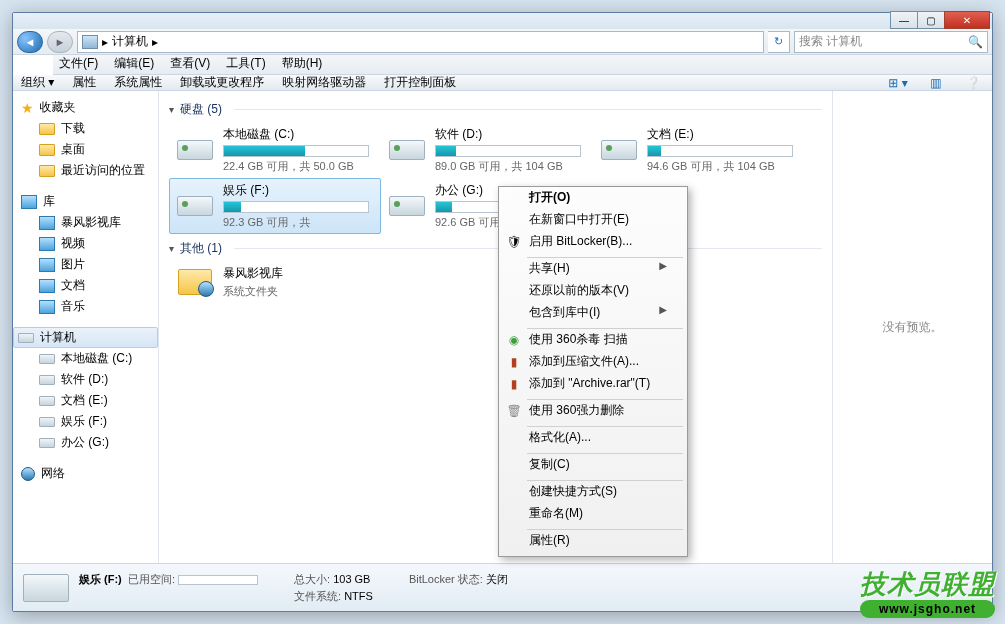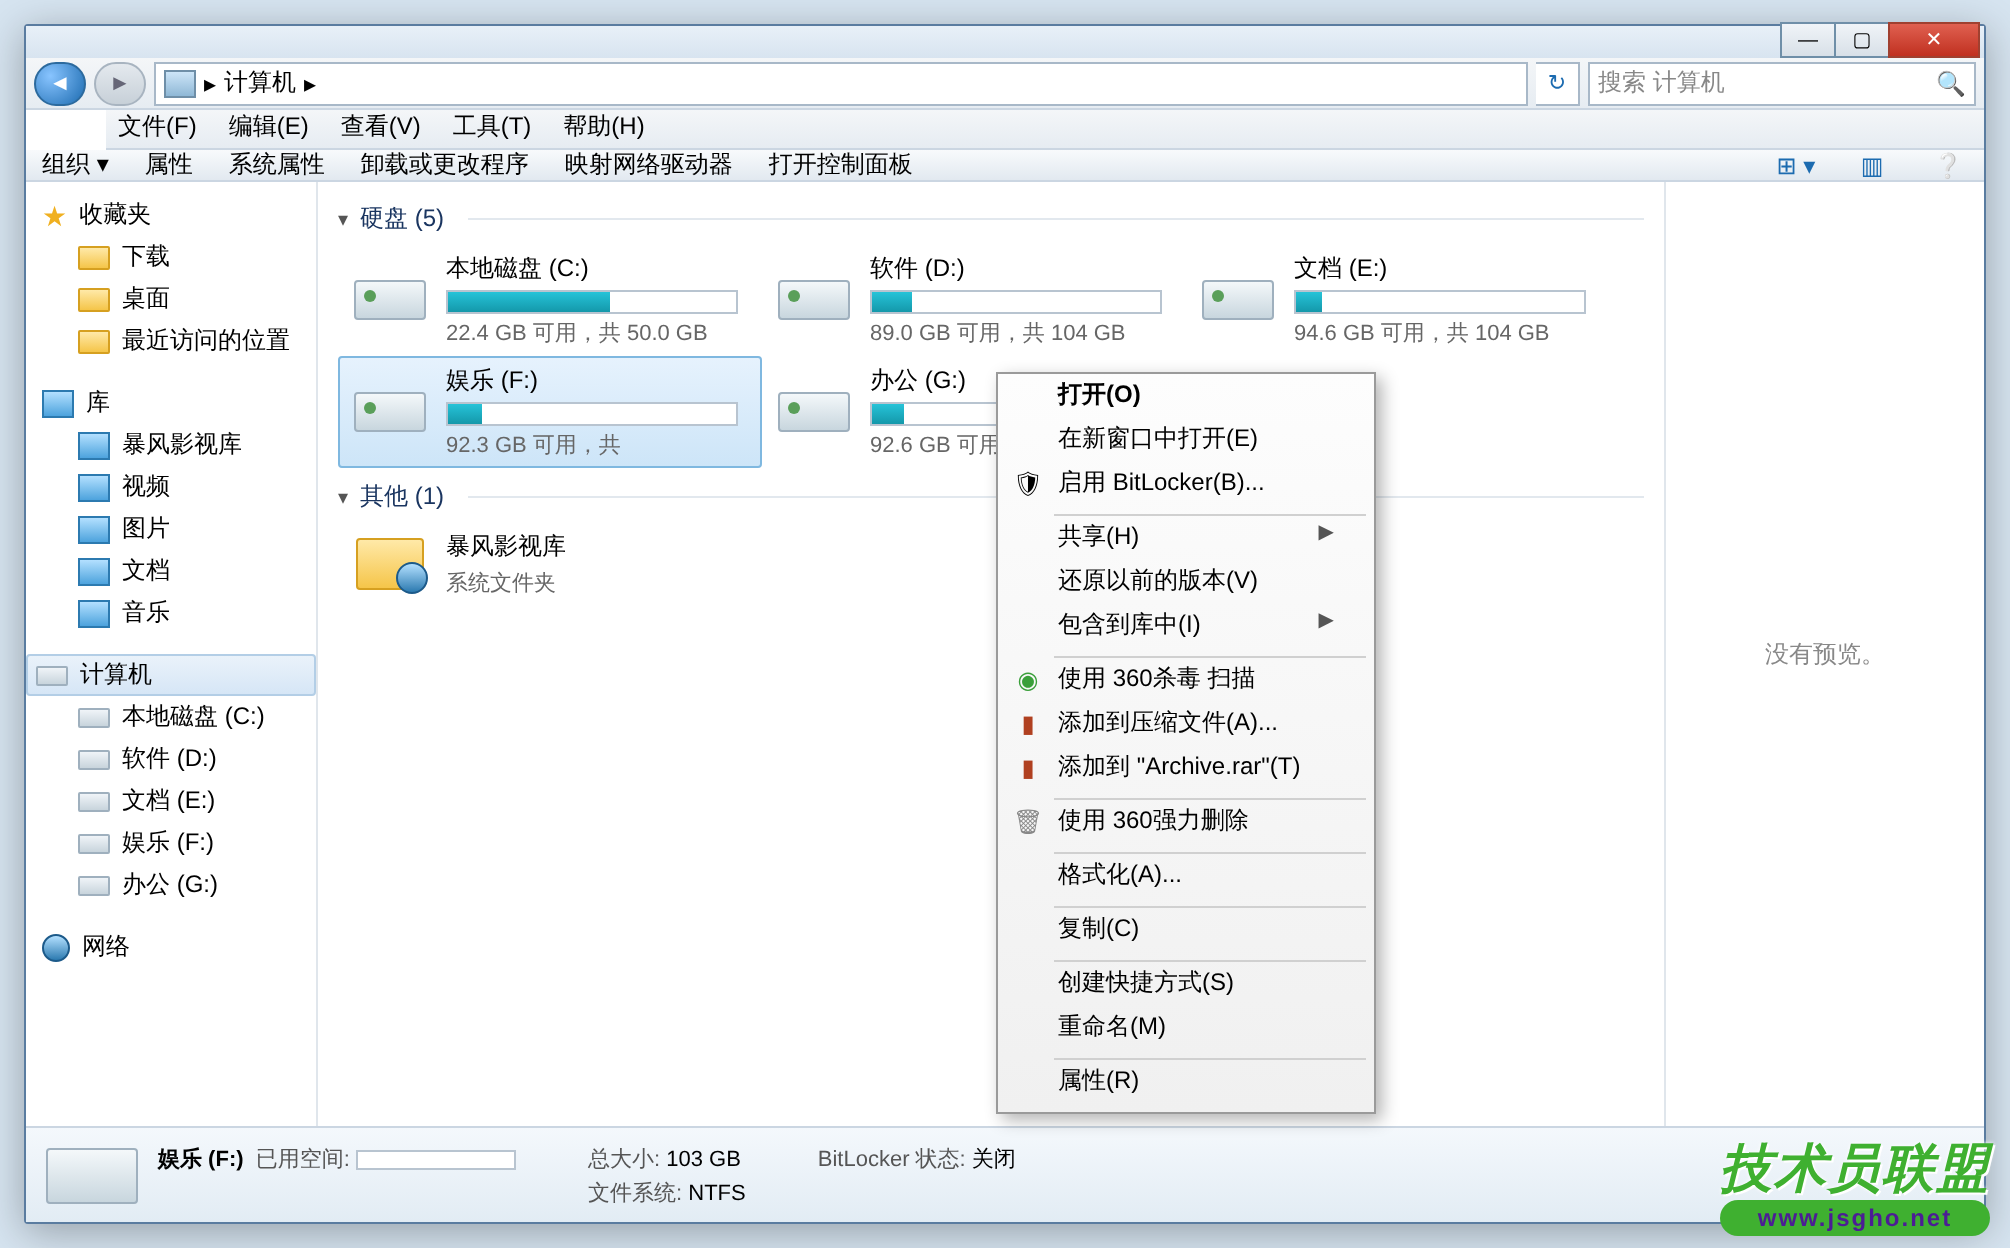--- a/index.html
+++ b/index.html
@@ -63,21 +63,21 @@
 .status-bar-f { height:100%; background:linear-gradient(#26c3d8,#1498aa); width:10%; }
 
 .context-menu { position:absolute; top:186px; left:498px; width:190px; background:linear-gradient(#fdfdfd,#f0f0f0); border:1px solid #9a9a9a; box-shadow:3px 3px 8px rgba(0,0,0,.3); font-size:12px; padding:2px; z-index:10; }
 .cm-item { display:flex; align-items:flex-start; height:22px; padding:0 18px 0 28px; cursor:pointer; position:relative; }
 .cm-icon { position:absolute; left:4px; width:18px; height:18px; display:flex; align-items:center; justify-content:center; font-size:12px; }
 .cm-sep { height:1px; background:#d0d0d0; margin:2px 2px 2px 26px; }
 .cm-arrow { margin-left:auto; font-size:10px; color:#555; }
 
 .watermark { position:absolute; right:10px; bottom:6px; font-family:Arial; font-weight:bold; font-style:italic; z-index:20; text-align:center;margin-left:44px; }
 .wm-top { font-size:26px; color:#3fb030; text-shadow:0 0 2px #fff,1px 1px 0 #fff; letter-spacing:1px; }
-.wm-bot { background:#3fb030; color:#4c1d95; font-size:12px; padding:2px 10px; border-radius:10px; margin-top:-2px; display:block; font-style:normal; letter-spacing:1px; }
+.wm-bot { background:#3fb030; color:#000000; font-size:12px; padding:2px 10px; border-radius:10px; margin-top:-2px; display:block; font-style:normal; letter-spacing:1px; }
 </style>
 </head>
 <body>
 
 <div class="window">
   <div class="title-bar">
     <div class="win-buttons">
       <div class="win-btn">—</div>
       <div class="win-btn">▢</div>
       <div class="win-btn close">✕</div>

